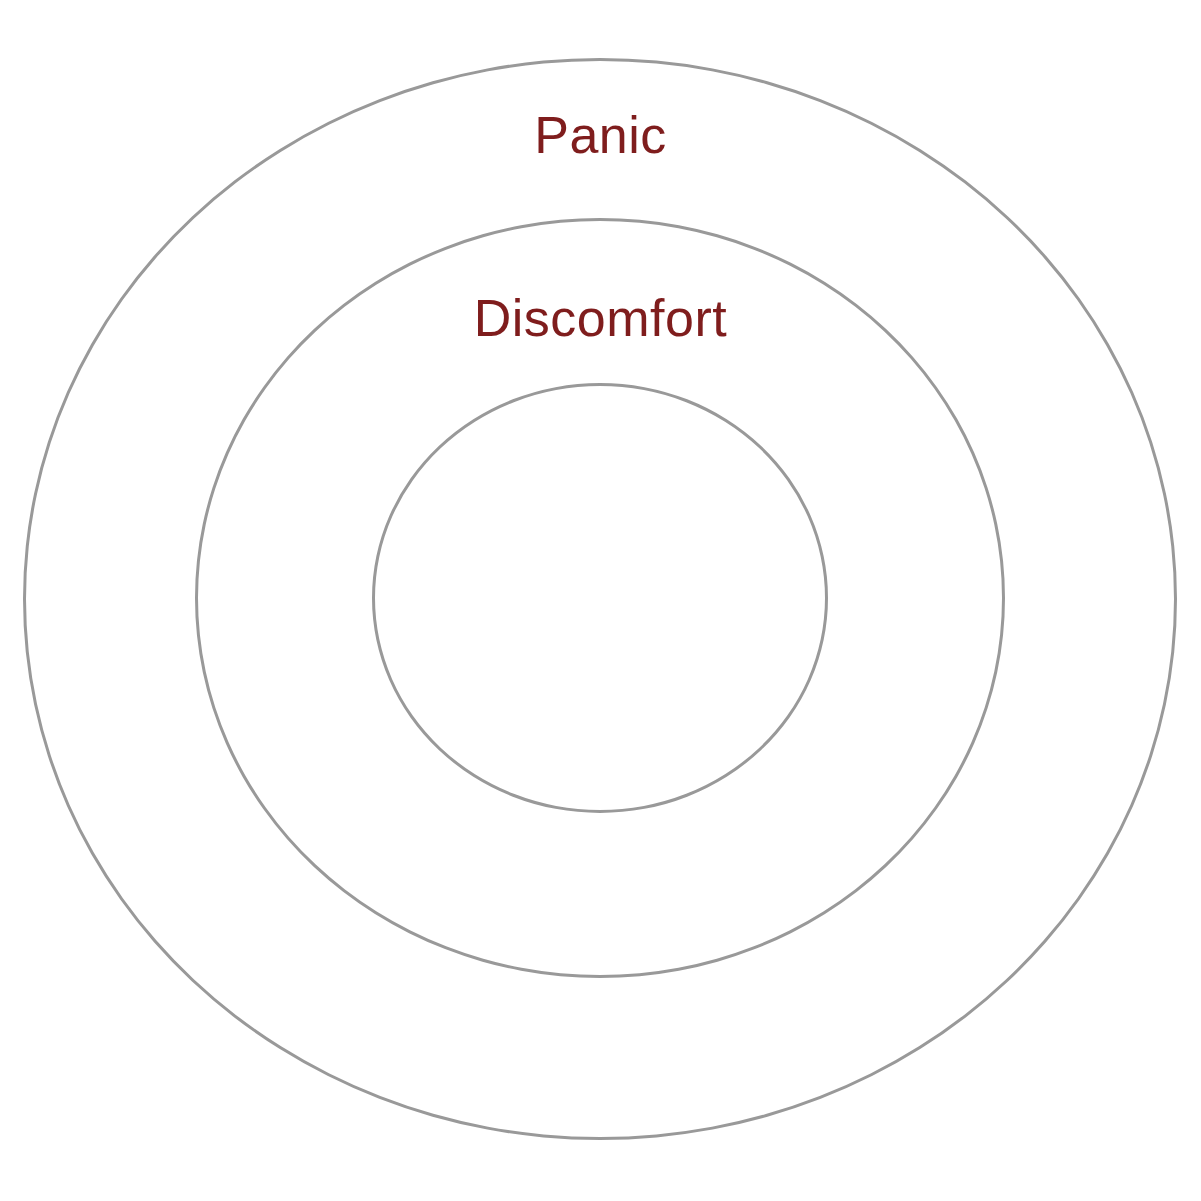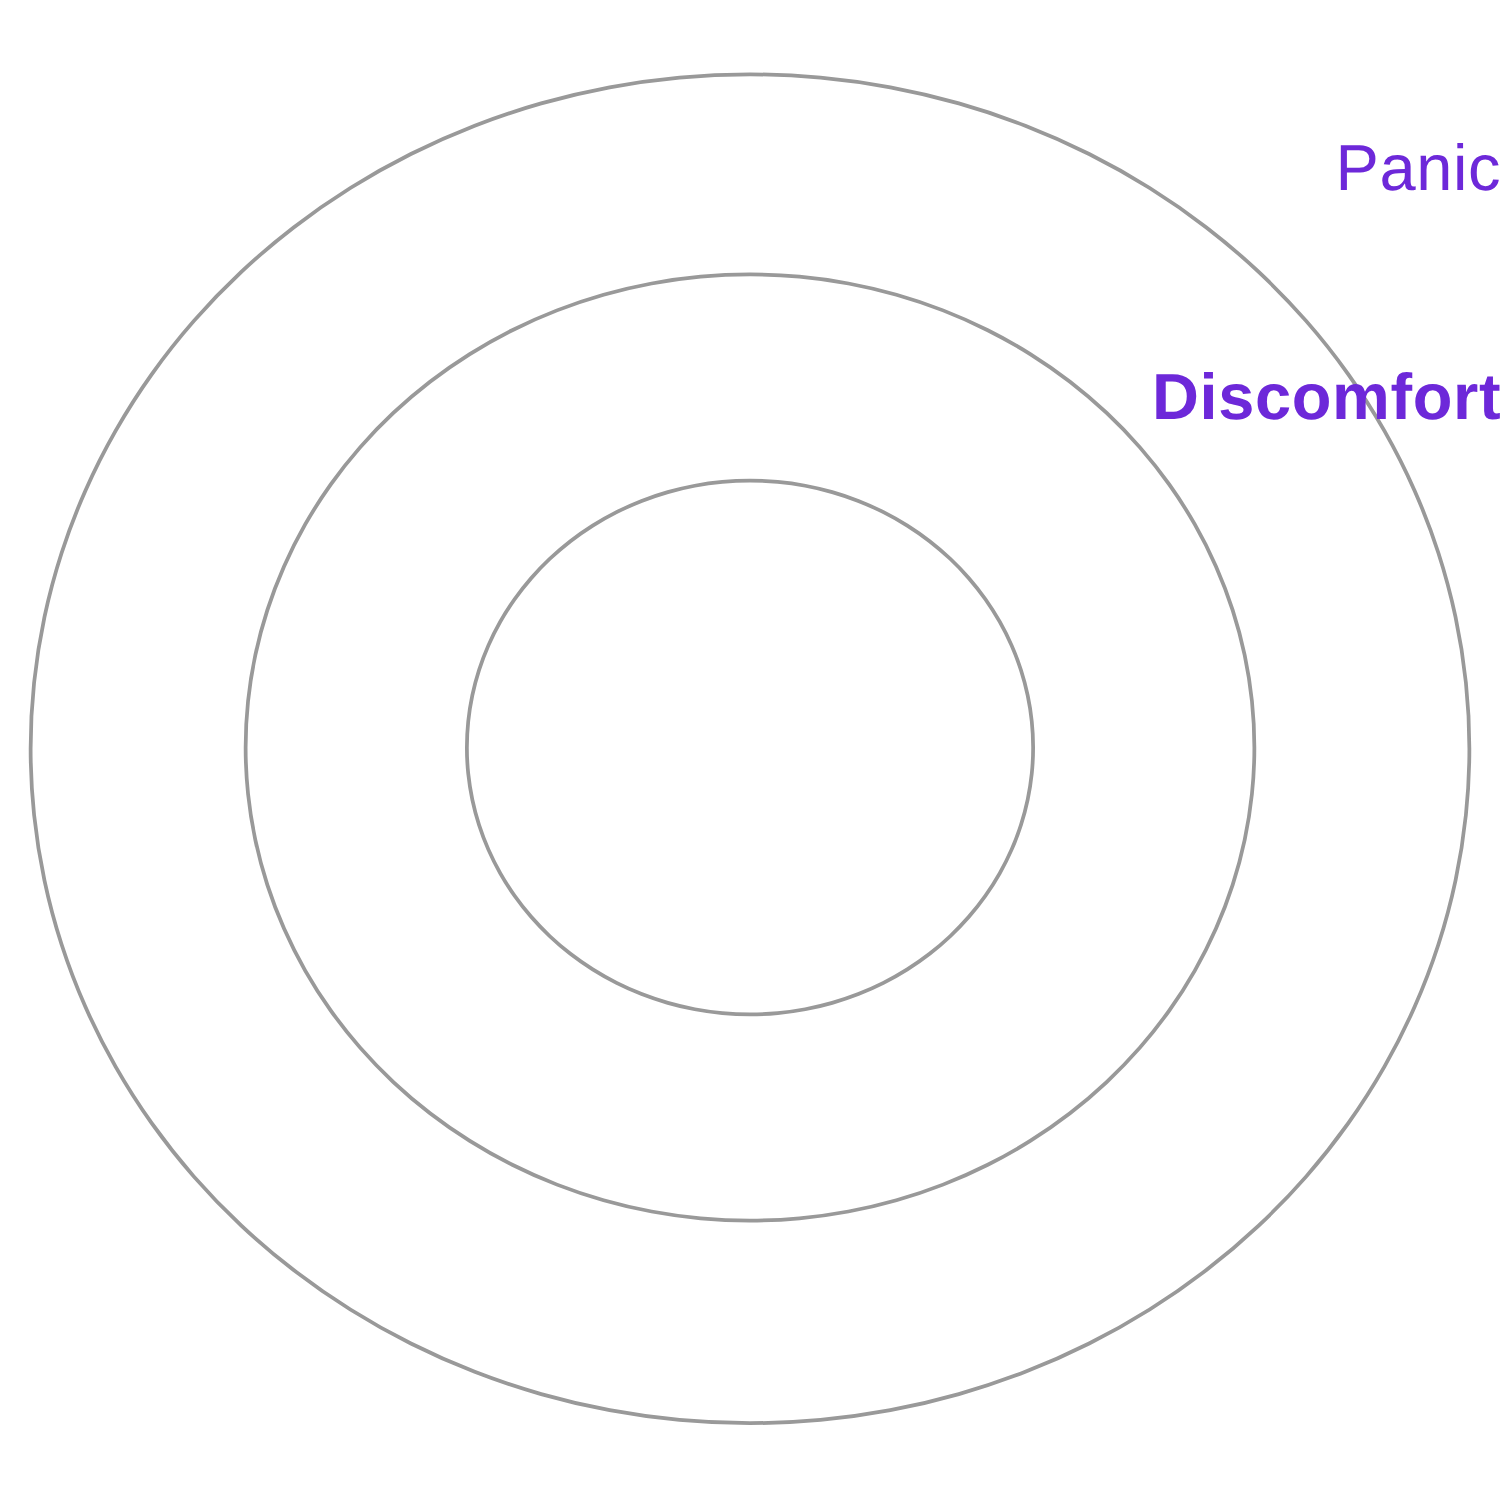--- a/index.html
+++ b/index.html
@@ -40,30 +40,30 @@
   .ring-inner {
     left: 372px;
     top: 383px;
     width: 456px;
     height: 430px;
   }
   .zone-label {
     position: absolute;
     left: 0;
     width: 100%;
-    text-align: right;
+    text-align: center;
     font-size: 52px;
     font-weight: 400;
-    color: #6d28d9;
+    color: #7f1d1d;
     letter-spacing: 0.5px;
     transform: translateY(-50%);
     white-space: nowrap;
   }
   .label-panic      { top: 135px; }
-  .label-discomfort { top: 318px; font-weight: bold; }
+  .label-discomfort { top: 318px; }
   .label-comfort    { top: 602px; }
 </style>
 </head>
 <body>
 
 <div class="canvas">
 
   <div class="ring ring-outer"></div>
 
   <div class="ring ring-middle"></div>

